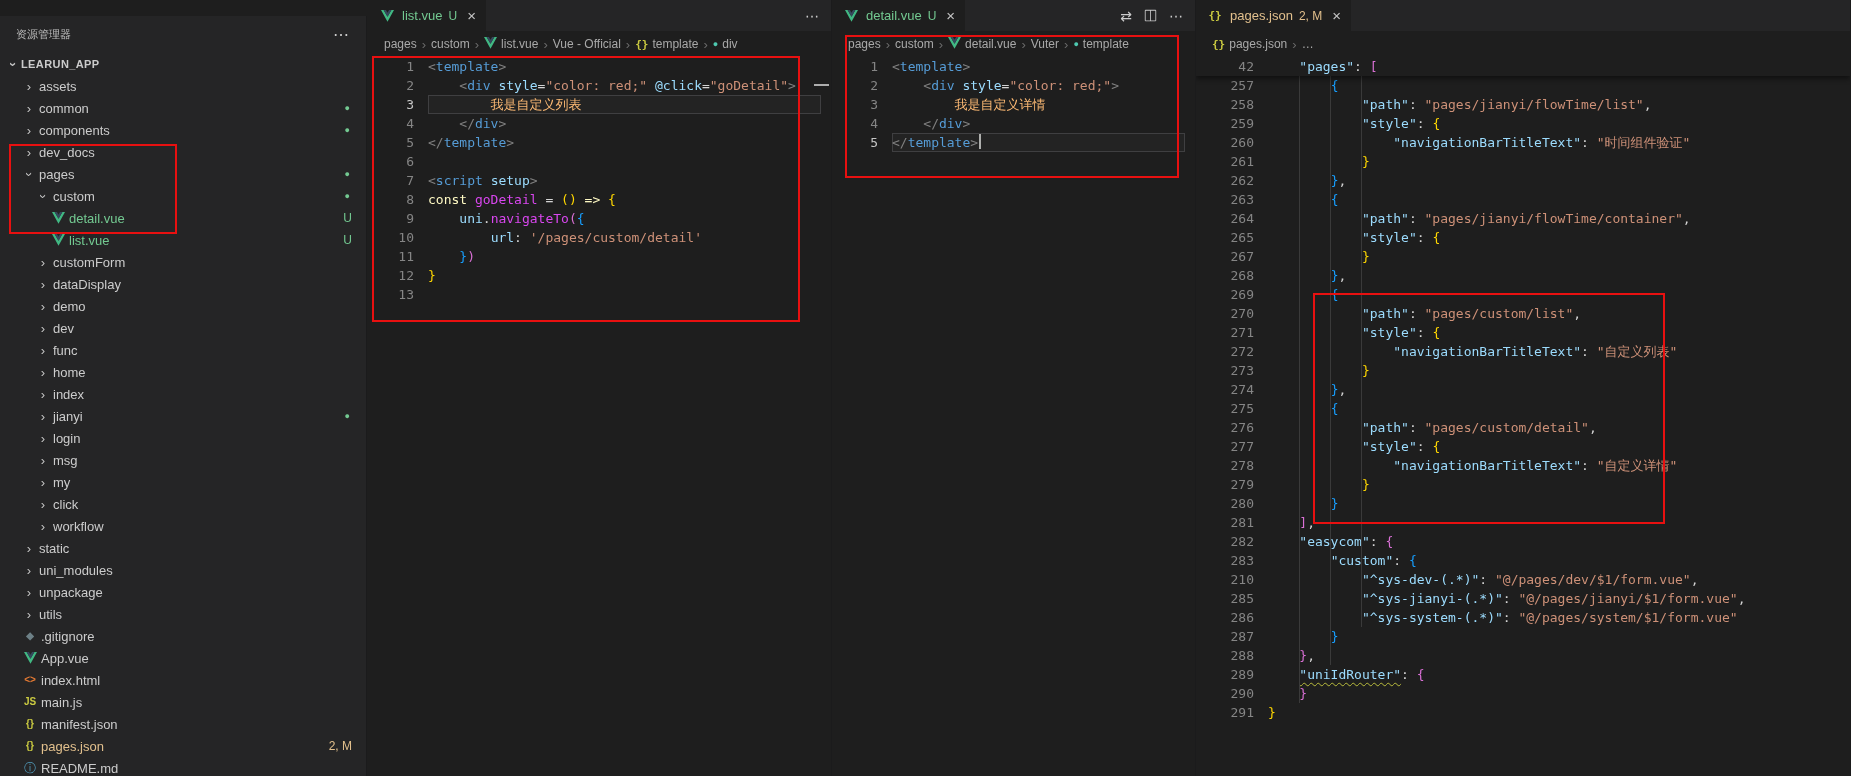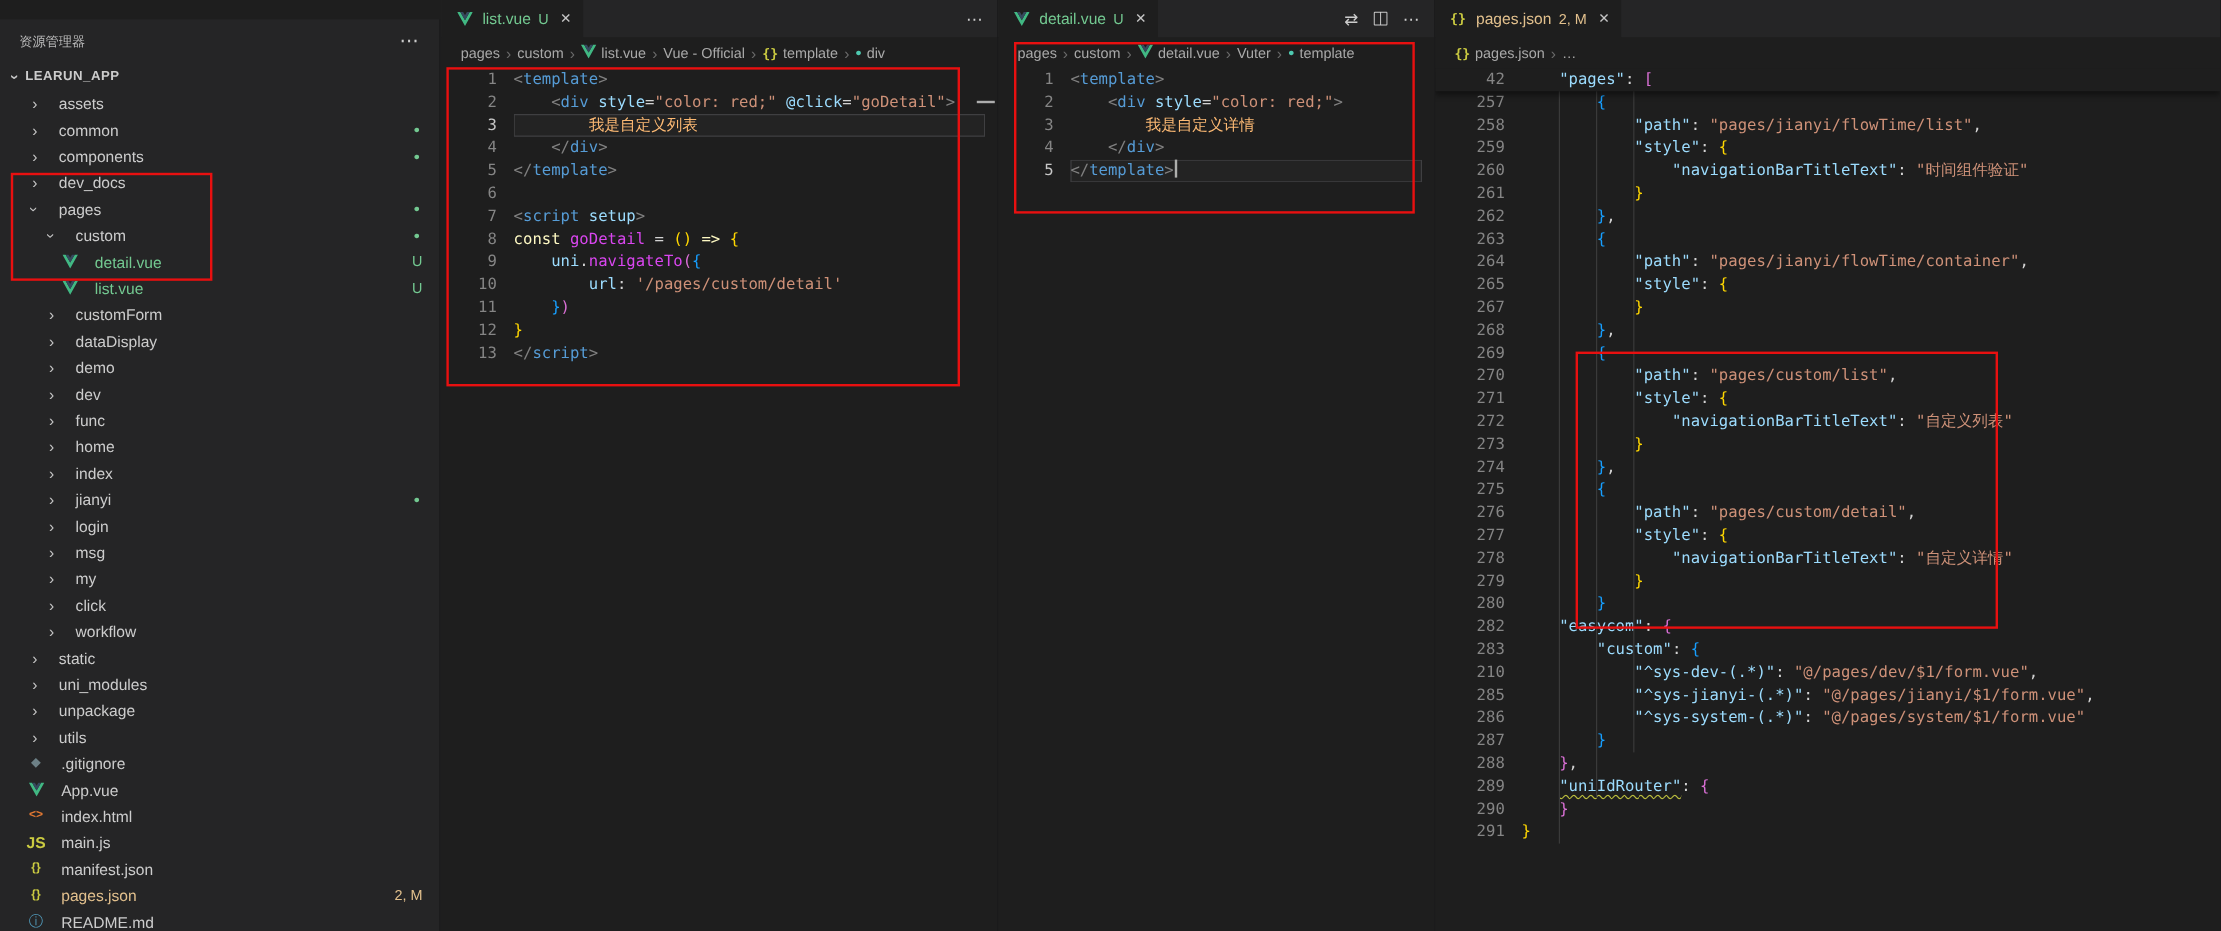--- a/index.html
+++ b/index.html
@@ -9,21 +9,21 @@
   
   .sidebar{position:absolute;left:0;top:16px;width:367px;height:768px;background:#252526;border-right:1px solid #1b1b1c}
   .sb-head{height:37px;display:flex;align-items:center;justify-content:space-between;padding:0 16px 0 16px;color:#bbbbbb;font-size:11px}
   .more{color:#cccccc;font-size:16px;letter-spacing:1px;cursor:pointer;line-height:1}
   .sb-root{height:22px;display:flex;align-items:center;font-weight:700;font-size:11px;color:#cccccc;padding-left:5px;letter-spacing:.4px}
   .tree{position:absolute;top:59px;left:0;right:0;bottom:0;overflow:hidden;font-size:13px}
   .trow{height:22px;display:flex;align-items:center;color:#cccccc;cursor:pointer;white-space:nowrap}
   .chev{width:16px;flex:none;color:#c5c5c5;font-size:13px;display:inline-flex;justify-content:center;line-height:1}
   .chev.down{transform:rotate(90deg)}
   .ficon{width:18px;flex:none;display:inline-flex;align-items:center;justify-content:center;font-size:10px;font-weight:700;line-height:1}
-  .tlabel{margin-left:12px}
+  .tlabel{margin-left:2px}
   .sp{flex:1}
   .tdot{flex:none;margin-right:16px;font-size:9px;color:#73c991}
   .tbadge{flex:none;margin-right:14px;font-size:12px}
   .git-u{color:#73c991}
   .git-m{color:#e2c08d}
   
   .editors{position:absolute;left:368px;top:0;right:0;height:776px;display:flex}
   .pane{position:relative;height:776px;background:#1e1e1e;border-right:1px solid #1b1b1c}
   .tabbar{height:31px;background:#252526;display:flex;align-items:stretch}
   .tab{display:flex;align-items:center;gap:6px;padding:0 10px;background:#1e1e1e;font-size:13px;cursor:pointer}
@@ -233,21 +233,21 @@
           </span>
           <span class="tlabel">App.vue</span>
           <span class="sp"></span>
         </div>
         <div class="trow" style="padding-left: 21px;">
           <span class="ficon" style="color: rgb(227, 121, 51);">&lt;&gt;</span>
           <span class="tlabel">index.html</span>
           <span class="sp"></span>
         </div>
         <div class="trow" style="padding-left: 21px;">
-          <span class="ficon" style="color: rgb(203, 203, 65); font-size: 13px;">JS</span>
+          <span class="ficon" style="color: rgb(203, 203, 65); font-size: 10px;">JS</span>
           <span class="tlabel">main.js</span>
           <span class="sp"></span>
         </div>
         <div class="trow" style="padding-left: 21px;">
           <span class="ficon" style="color: rgb(203, 203, 65);">{}</span>
           <span class="tlabel">manifest.json</span>
           <span class="sp"></span>
         </div>
         <div class="trow" style="padding-left: 21px;">
           <span class="ficon" style="color: rgb(203, 203, 65);">{}</span>
@@ -362,21 +362,20 @@
           <div class="crow">
             <div class="gut">11</div>
             <div class="ctext"><span class="c-pl">    </span><span class="c-b3">}</span><span class="c-b2">)</span></div>
           </div>
           <div class="crow">
             <div class="gut">12</div>
             <div class="ctext"><span class="c-b1">}</span></div>
           </div>
           <div class="crow">
             <div class="gut">13</div>
-            <div class="ctext"><span class="c-pun">&lt;/</span><span class="c-tag">script</span><span class="c-pun">&gt;</span></div>
           </div>
         </div>
     </section>
 
     <section class="pane" style="width:364px">
       <div class="tabbar">
         <div class="tab">
           <span class="ficon">
               <svg width="13" height="12" viewBox="0 0 24 22">
                 <path d="M0 0h4.8L12 12.5 19.2 0H24L12 21.5z" fill="#41b883"></path>
@@ -557,20 +556,24 @@
           </div>
           <div class="crow">
             <div class="gut">279</div>
             <div class="ctext"><span class="c-pl">            </span><span class="c-b1">}</span></div>
           </div>
           <div class="crow">
             <div class="gut">280</div>
             <div class="ctext"><span class="c-pl">        </span><span class="c-b3">}</span></div>
           </div>
           <div class="crow">
+            <div class="gut">281</div>
+            <div class="ctext"><span class="c-pl">    </span><span class="c-b2">]</span><span class="c-pl">,</span></div>
+          </div>
+          <div class="crow">
             <div class="gut">282</div>
             <div class="ctext"><span class="c-pl">    </span><span class="c-key">"easycom"</span><span class="c-pl">: </span><span class="c-b2">{</span></div>
           </div>
           <div class="crow">
             <div class="gut">283</div>
             <div class="ctext"><span class="c-pl">        </span><span class="c-key">"custom"</span><span class="c-pl">: </span><span class="c-b3">{</span></div>
           </div>
           <div class="crow">
             <div class="gut">210</div>
             <div class="ctext"><span class="c-pl">            </span><span class="c-key">"^sys-dev-(.*)"</span><span class="c-pl">: </span><span class="c-str">"@/pages/dev/$1/form.vue"</span><span class="c-pl">,</span></div>

